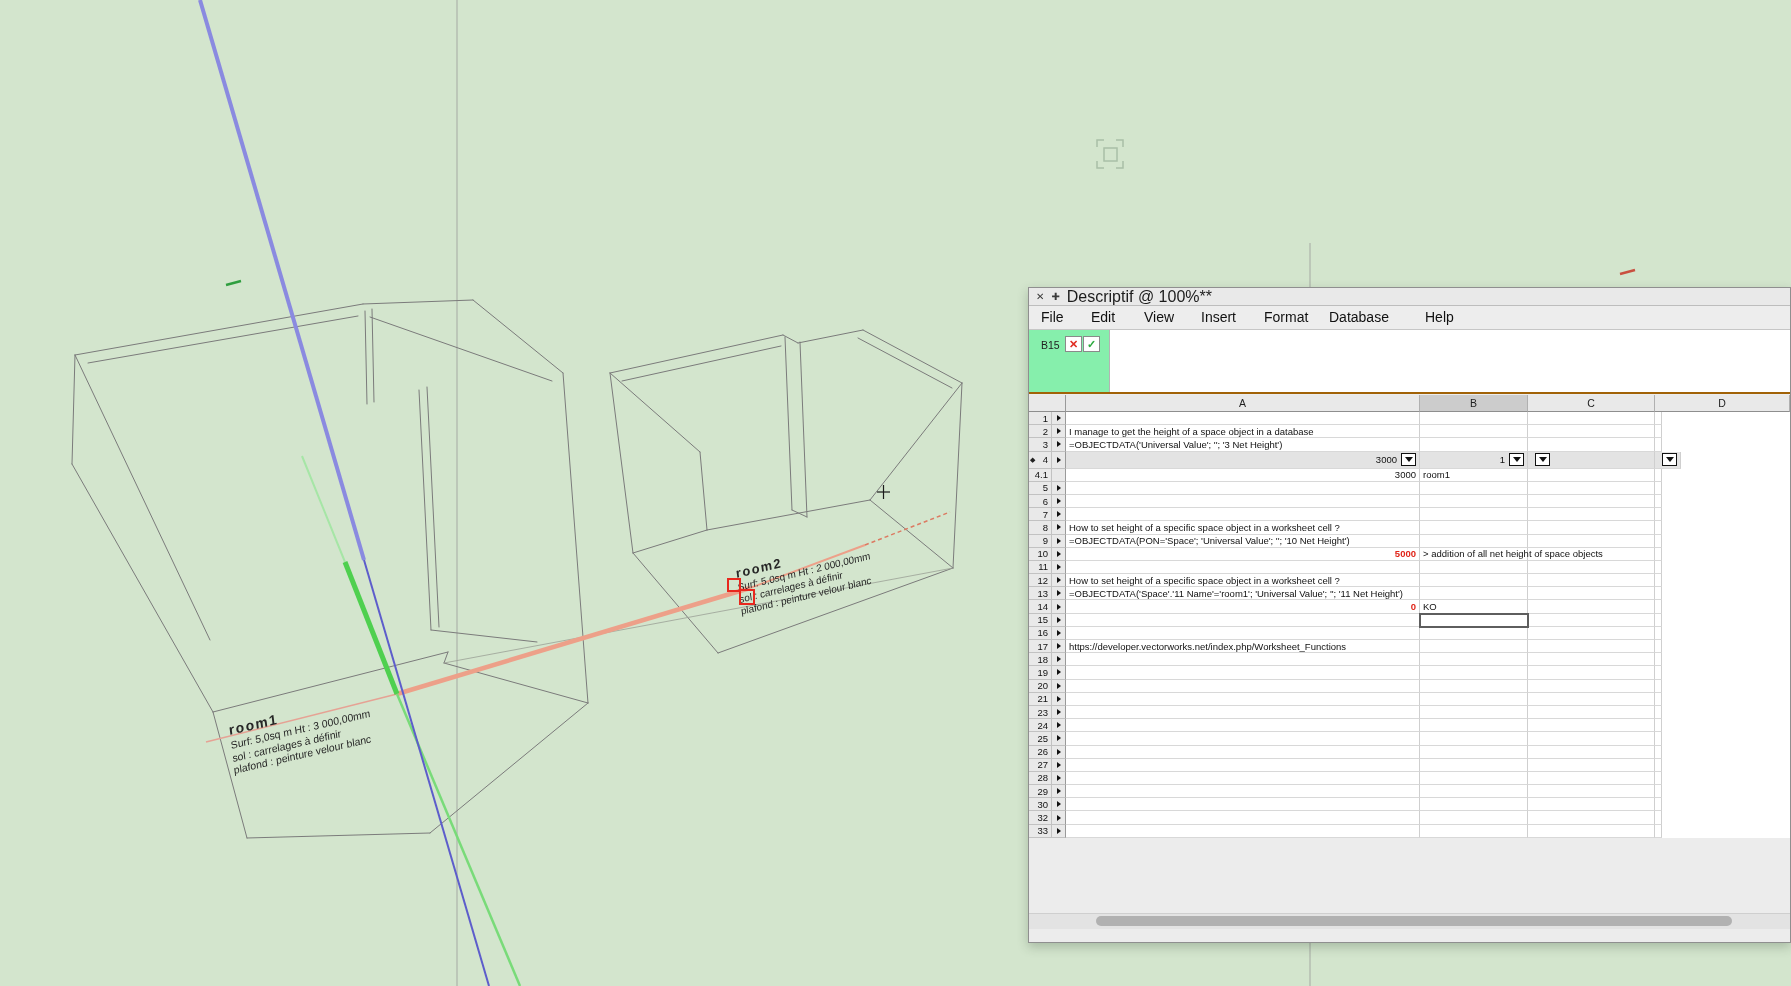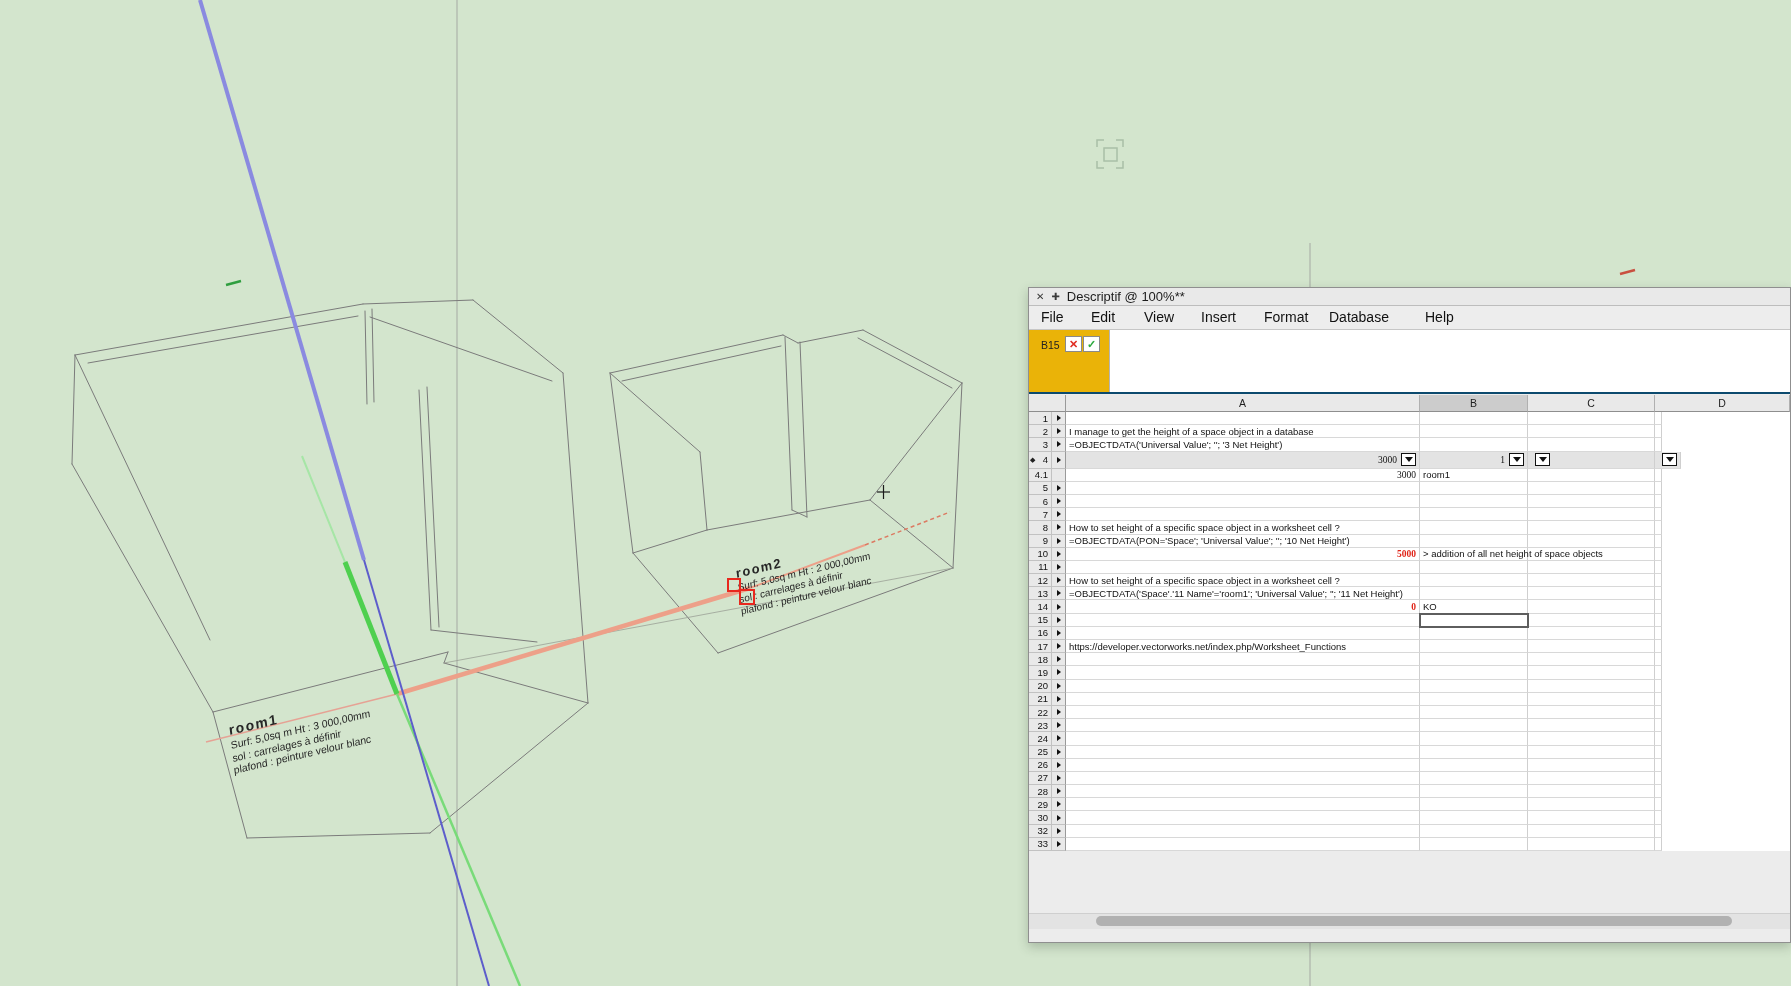--- a/index.html
+++ b/index.html
@@ -16,24 +16,24 @@
   #room2-label .rline{font-size:10px;line-height:12px;}
   .sel-handle{position:absolute;border:2px solid #e8281e;background:transparent;z-index:4;}
   #handle1{left:727px;top:578px;width:10px;height:10px;}
   #handle2{left:739px;top:589px;width:12px;height:12px;}
 
   
   #ws{position:absolute;left:1028px;top:287px;width:763px;height:656px;background:#ececec;
       border:1px solid #8f8f8f;box-sizing:border-box;box-shadow:0 4px 10px rgba(40,60,40,.25);z-index:10;}
   .ws-titlebar{height:18px;background:#e9e9e9;border-bottom:1px solid #bdbdbd;display:flex;align-items:center;gap:7px;padding:0 7px;box-sizing:border-box;}
   .tb-icon{font-size:10px;color:#3a3a3a;line-height:10px;}
-  .ws-title{font-size:13px;color:#1c1c1c;}
+  .ws-title{font-size:16px;color:#1c1c1c;}
   .ws-menubar{height:23px;background:#ededed;border-bottom:1px solid #c6c6c6;position:relative;}
   .menu-item{position:absolute;top:3px;font-size:14px;color:#111;}
-  .ws-formula{height:62px;background:#eab308;position:relative;border-bottom:2px solid #0c4a6e;box-sizing:content-box;}
+  .ws-formula{height:62px;background:#86efac;position:relative;border-bottom:2px solid #a16207;box-sizing:content-box;}
   .cellref{position:absolute;left:12px;top:9px;font-size:10.5px;color:#222;}
   .fbtn{position:absolute;top:6px;width:17px;height:16px;background:#fff;border:1px solid #8a8a8a;display:flex;align-items:center;justify-content:center;font-size:11px;font-weight:bold;box-sizing:border-box;}
   #btn-cancel{left:36px;color:#e02f24;}
   #btn-accept{left:54px;color:#2eaa3f;}
   .formula-input{position:absolute;left:80px;top:0;right:0;bottom:0;background:#fff;border:none;border-left:1px solid #b4b4b4;font-size:11px;padding:4px 6px;font-family:"Liberation Sans",sans-serif;outline:none;}
 
   .sheet{position:absolute;top:107px;left:0;right:0;bottom:0;background:#ececec;overflow:hidden;}
   .sheet-header{display:flex;height:17px;}
   .sh-corner{width:37px;flex:none;background:#e9e9e9;border-right:1px solid #9a9a9a;border-bottom:1px solid #8e8e8e;box-sizing:border-box;}
   .sh-col{background:#e9e9e9;border-right:1px solid #b0b0b0;border-bottom:1px solid #8e8e8e;font-size:10.5px;color:#222;
@@ -46,21 +46,21 @@
   .sheet-row.criteria .cell{background:#e3e3e3;}
   .rh{width:37px;flex:none;background:#e9e9e9;border-right:1px solid #9a9a9a;border-bottom:1px solid #c2c2c2;
       box-sizing:border-box;display:flex;align-items:stretch;font-size:9.5px;color:#111;position:relative;}
   .rh .marker{position:absolute;left:1px;top:50%;transform:translateY(-50%);font-size:7px;color:#222;}
   .rh .num{flex:1;text-align:right;padding-right:3px;display:flex;align-items:center;justify-content:flex-end;}
   .rh .tri-box{width:13px;flex:none;border-left:1px solid #c2c2c2;display:flex;align-items:center;justify-content:center;}
   .tri{width:0;height:0;border-left:4px solid #111;border-top:3px solid transparent;border-bottom:3px solid transparent;}
   .cell{border-right:1px solid #cfcfcf;border-bottom:1px solid #d8d8d8;box-sizing:border-box;font-size:9.5px;color:#111;
         display:flex;align-items:center;padding:0 3px;white-space:nowrap;overflow:visible;position:relative;flex:none;}
   .cell .txt{position:relative;z-index:3;}
-  .cell.right{justify-content:flex-end;font-family:Liberation Serif, serif;}
+  .cell.right{justify-content:flex-end;}
   .red{color:#e02418;font-weight:bold;}
   .dd{width:15px;height:13px;background:#fff;border:1.5px solid #111;margin-left:4px;display:flex;align-items:center;justify-content:center;flex:none;box-sizing:border-box;}
   .dd .caret{width:0;height:0;border-top:5px solid #111;border-left:4px solid transparent;border-right:4px solid transparent;}
   .selected-cell{outline:2px solid #5e5e5e;outline-offset:-1px;z-index:5;}
 
   .hscroll{position:absolute;left:0;right:0;bottom:13px;height:15px;background:#e3e3e3;border-top:1px solid #cfcfcf;}
   .hthumb{position:absolute;left:67px;width:636px;top:2px;height:10px;border-radius:5px;background:#b1b1b1;}
 </style>
 </head>
 <body>
@@ -496,32 +496,20 @@
                 <span class="tri"></span>
               </span>
             </div>
             <div class="cell cell-a w-a"></div>
             <div class="cell cell-b w-b"></div>
             <div class="cell cell-c w-c"></div>
             <div class="cell cell-d w-d"></div>
           </div>
           <div class="sheet-row">
             <div class="rh">
-              <span class="num">22</span>
-              <span class="tri-box">
-                <span class="tri"></span>
-              </span>
-            </div>
-            <div class="cell cell-a w-a"></div>
-            <div class="cell cell-b w-b"></div>
-            <div class="cell cell-c w-c"></div>
-            <div class="cell cell-d w-d"></div>
-          </div>
-          <div class="sheet-row">
-            <div class="rh">
               <span class="num">23</span>
               <span class="tri-box">
                 <span class="tri"></span>
               </span>
             </div>
             <div class="cell cell-a w-a"></div>
             <div class="cell cell-b w-b"></div>
             <div class="cell cell-c w-c"></div>
             <div class="cell cell-d w-d"></div>
           </div>

